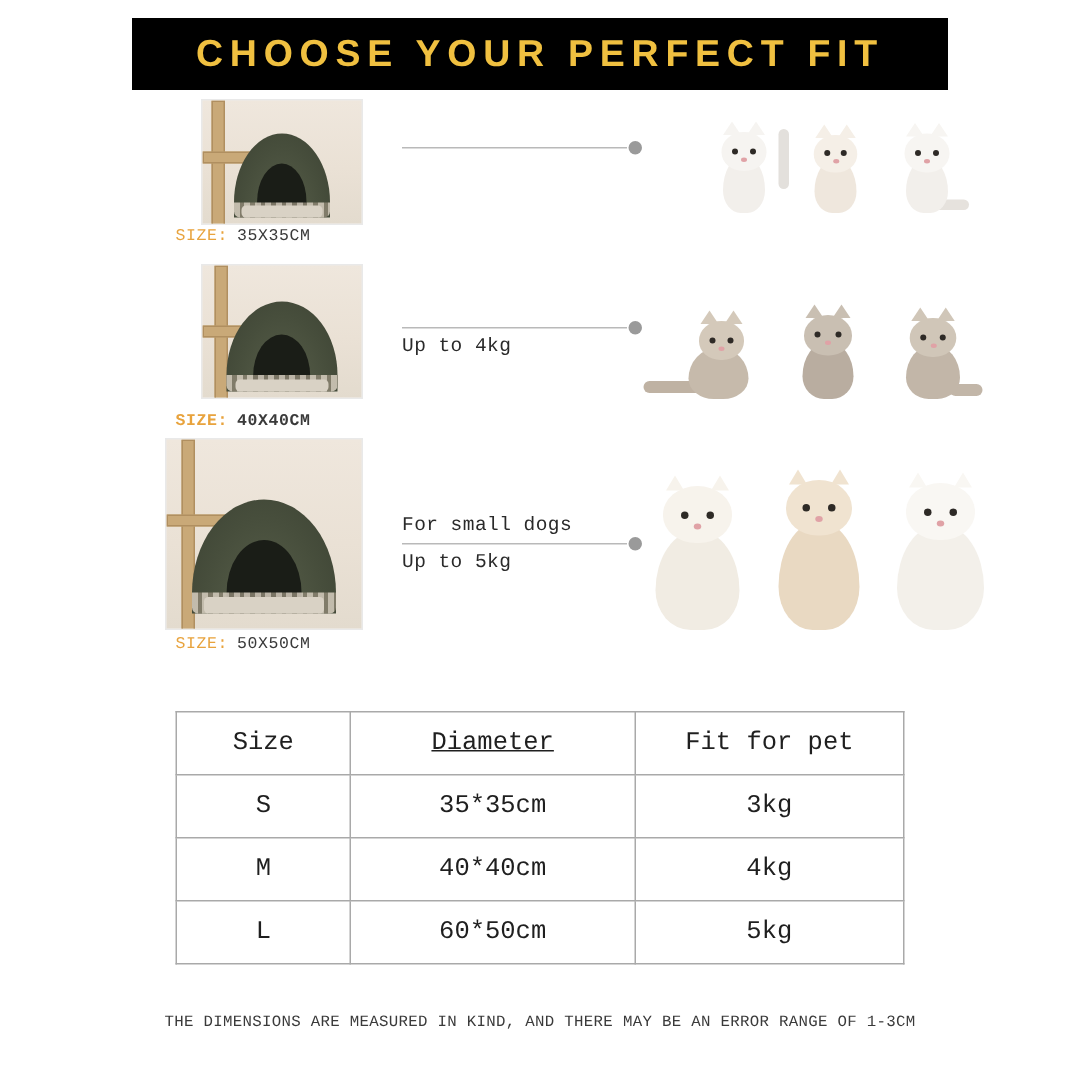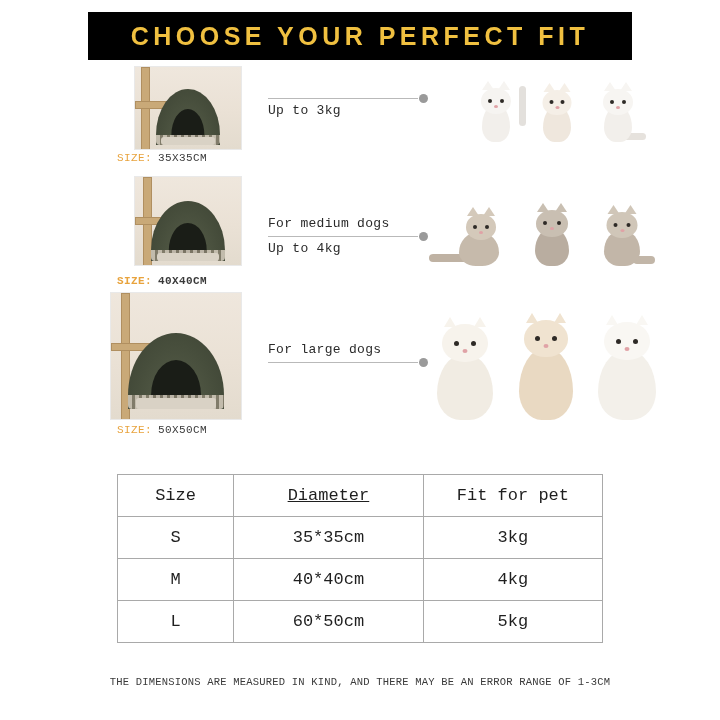--- a/index.html
+++ b/index.html
@@ -255,21 +255,20 @@
     <div class="tent-trim"></div>
     <div class="tent-cushion"></div>
   </div>
 </div>
 <div class="size-caption sc1">
   <span class="size-label">SIZE:</span><span class="size-value">35X35CM</span>
 </div>
 
 <div class="fitblock fb1">
   <div class="fit-rule"></div>
-  <div class="fit-line2">Up to 3kg</div>
 </div>
 
 <div class="cats cats1">
   <div class="cat" style="width:52px; height:62px;">
     <div class="tail" style="right:-4px; bottom:16px; width:7px; height:40px; background:#e3e0dc;"></div>
     <div class="cat-body" style="width:28px; height:38px; background:#f2efeb;"></div>
     <div class="cat-head" style="width:30px; height:26px; top:8px; background:#f6f4f1;">
       <div class="ear" style="left:1px; top:-7px; border-bottom:9px solid #f6f4f1;"></div>
       <div class="ear" style="right:1px; top:-7px; border-bottom:9px solid #f6f4f1;"></div>
       <div class="eye" style="left:7px; top:11px;"></div>
@@ -309,21 +308,20 @@
     <div class="tent-door"></div>
     <div class="tent-trim"></div>
     <div class="tent-cushion"></div>
   </div>
 </div>
 <div class="size-caption sc2">
   <span class="size-label">SIZE:</span><span class="size-value">40X40CM</span>
 </div>
 
 <div class="fitblock fb2">
-  <div class="fit-line1">For medium dogs</div>
   <div class="fit-rule"></div>
   <div class="fit-line2">Up to 4kg</div>
 </div>
 
 <div class="cats cats2">
   <div class="cat" style="width:80px; height:64px;">
     <div class="tail" style="left:-4px; bottom:4px; width:40px; height:8px; background:#bfb2a3;"></div>
     <div class="cat-body" style="width:40px; height:34px; background:#c6baab; left:58%;"></div>
     <div class="cat-head" style="width:30px; height:26px; top:12px; left:60%; background:#d4c9ba;">
       <div class="ear" style="left:1px; top:-7px; border-bottom:9px solid #d4c9ba;"></div>
@@ -365,22 +363,23 @@
     <div class="tent-door"></div>
     <div class="tent-trim"></div>
     <div class="tent-cushion"></div>
   </div>
 </div>
 <div class="size-caption sc3">
   <span class="size-label">SIZE:</span><span class="size-value">50X50CM</span>
 </div>
 
 <div class="fitblock fb3">
-  <div class="fit-line1">For large dogs</div>
+  <div class="fit-line1">For small dogs</div>
   <div class="fit-rule"></div>
+  <div class="fit-line2">Up to 5kg</div>
 </div>
 
 <div class="cats cats3">
   <div class="cat" style="width:74px; height:104px;">
     <div class="cat-body" style="width:56px; height:66px; background:#f1ece3;"></div>
     <div class="cat-head" style="width:46px; height:38px; top:8px; background:#f7f3ec;">
       <div class="ear" style="left:2px; top:-7px; border-bottom:10px solid #f7f3ec;"></div>
       <div class="ear" style="right:2px; top:-7px; border-bottom:10px solid #f7f3ec;"></div>
       <div class="eye" style="left:12px; top:17px; width:5px; height:5px;"></div>
       <div class="eye" style="right:12px; top:17px; width:5px; height:5px;"></div>

